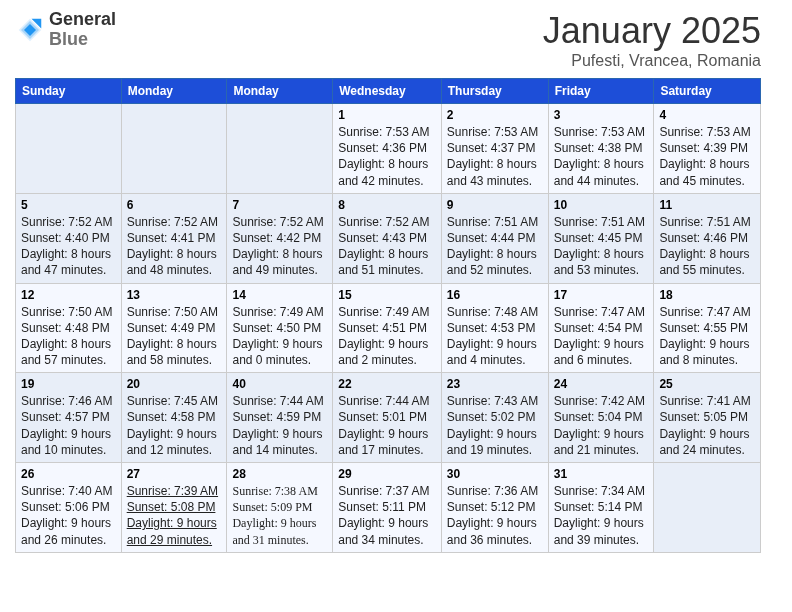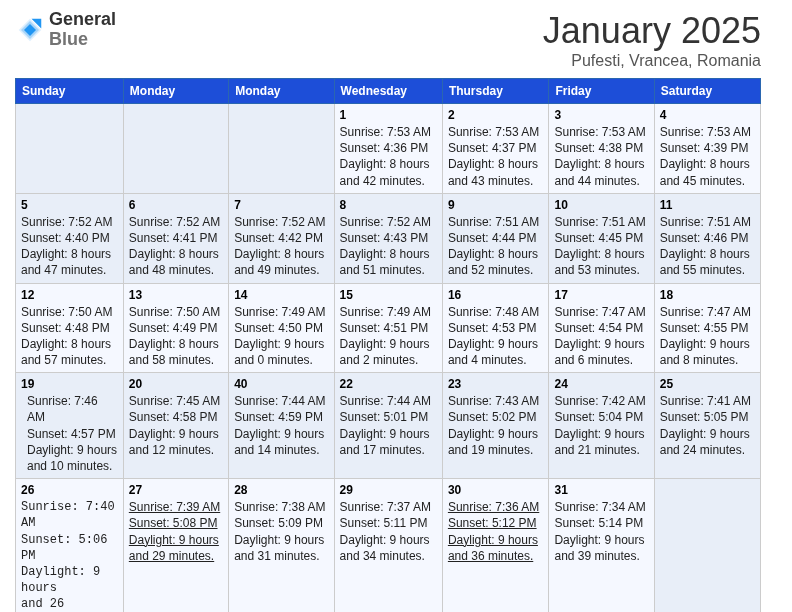--- a/index.html
+++ b/index.html
@@ -264,21 +264,21 @@
             <span class="day-number">18</span>
             <div class="day-info" style="white-space: pre-line;">Sunrise: 7:47 AM
 Sunset: 4:55 PM
 Daylight: 9 hours
 and 8 minutes.</div>
           </td>
         </tr>
         <tr>
           <td>
             <span class="day-number">19</span>
-            <div class="day-info" style="white-space: pre-line; margin-left: 6px;">Sunrise: 7:46 AM
+            <div class="day-info" style="white-space: pre-line;">Sunrise: 7:46 AM
 Sunset: 4:57 PM
 Daylight: 9 hours
 and 10 minutes.</div>
           </td>
           <td>
             <span class="day-number">20</span>
             <div class="day-info" style="white-space: pre-line;">Sunrise: 7:45 AM
 Sunset: 4:58 PM
 Daylight: 9 hours
 and 12 minutes.</div>
@@ -315,49 +315,49 @@
             <span class="day-number">25</span>
             <div class="day-info" style="white-space: pre-line;">Sunrise: 7:41 AM
 Sunset: 5:05 PM
 Daylight: 9 hours
 and 24 minutes.</div>
           </td>
         </tr>
         <tr>
           <td>
             <span class="day-number">26</span>
-            <div class="day-info" style="white-space: pre-line; font-family: Liberation Mono, monospace;">Sunrise: 7:40 AM
+            <div class="day-info" style="white-space: pre-line;">Sunrise: 7:40 AM
 Sunset: 5:06 PM
 Daylight: 9 hours
 and 26 minutes.</div>
           </td>
           <td>
             <span class="day-number">27</span>
             <div class="day-info" style="white-space: pre-line; text-decoration: underline;">Sunrise: 7:39 AM
 Sunset: 5:08 PM
 Daylight: 9 hours
 and 29 minutes.</div>
           </td>
           <td>
             <span class="day-number">28</span>
-            <div class="day-info" style="white-space: pre-line;">Sunrise: 7:38 AM
+            <div class="day-info" style="white-space: pre-line; font-family: Liberation Serif, serif;">Sunrise: 7:38 AM
 Sunset: 5:09 PM
 Daylight: 9 hours
 and 31 minutes.</div>
           </td>
           <td>
             <span class="day-number">29</span>
             <div class="day-info" style="white-space: pre-line;">Sunrise: 7:37 AM
 Sunset: 5:11 PM
 Daylight: 9 hours
 and 34 minutes.</div>
           </td>
           <td>
             <span class="day-number">30</span>
-            <div class="day-info" style="white-space: pre-line; text-decoration: underline;">Sunrise: 7:36 AM
+            <div class="day-info" style="white-space: pre-line;">Sunrise: 7:36 AM
 Sunset: 5:12 PM
 Daylight: 9 hours
 and 36 minutes.</div>
           </td>
           <td>
             <span class="day-number">31</span>
             <div class="day-info" style="white-space: pre-line;">Sunrise: 7:34 AM
 Sunset: 5:14 PM
 Daylight: 9 hours
 and 39 minutes.</div>

